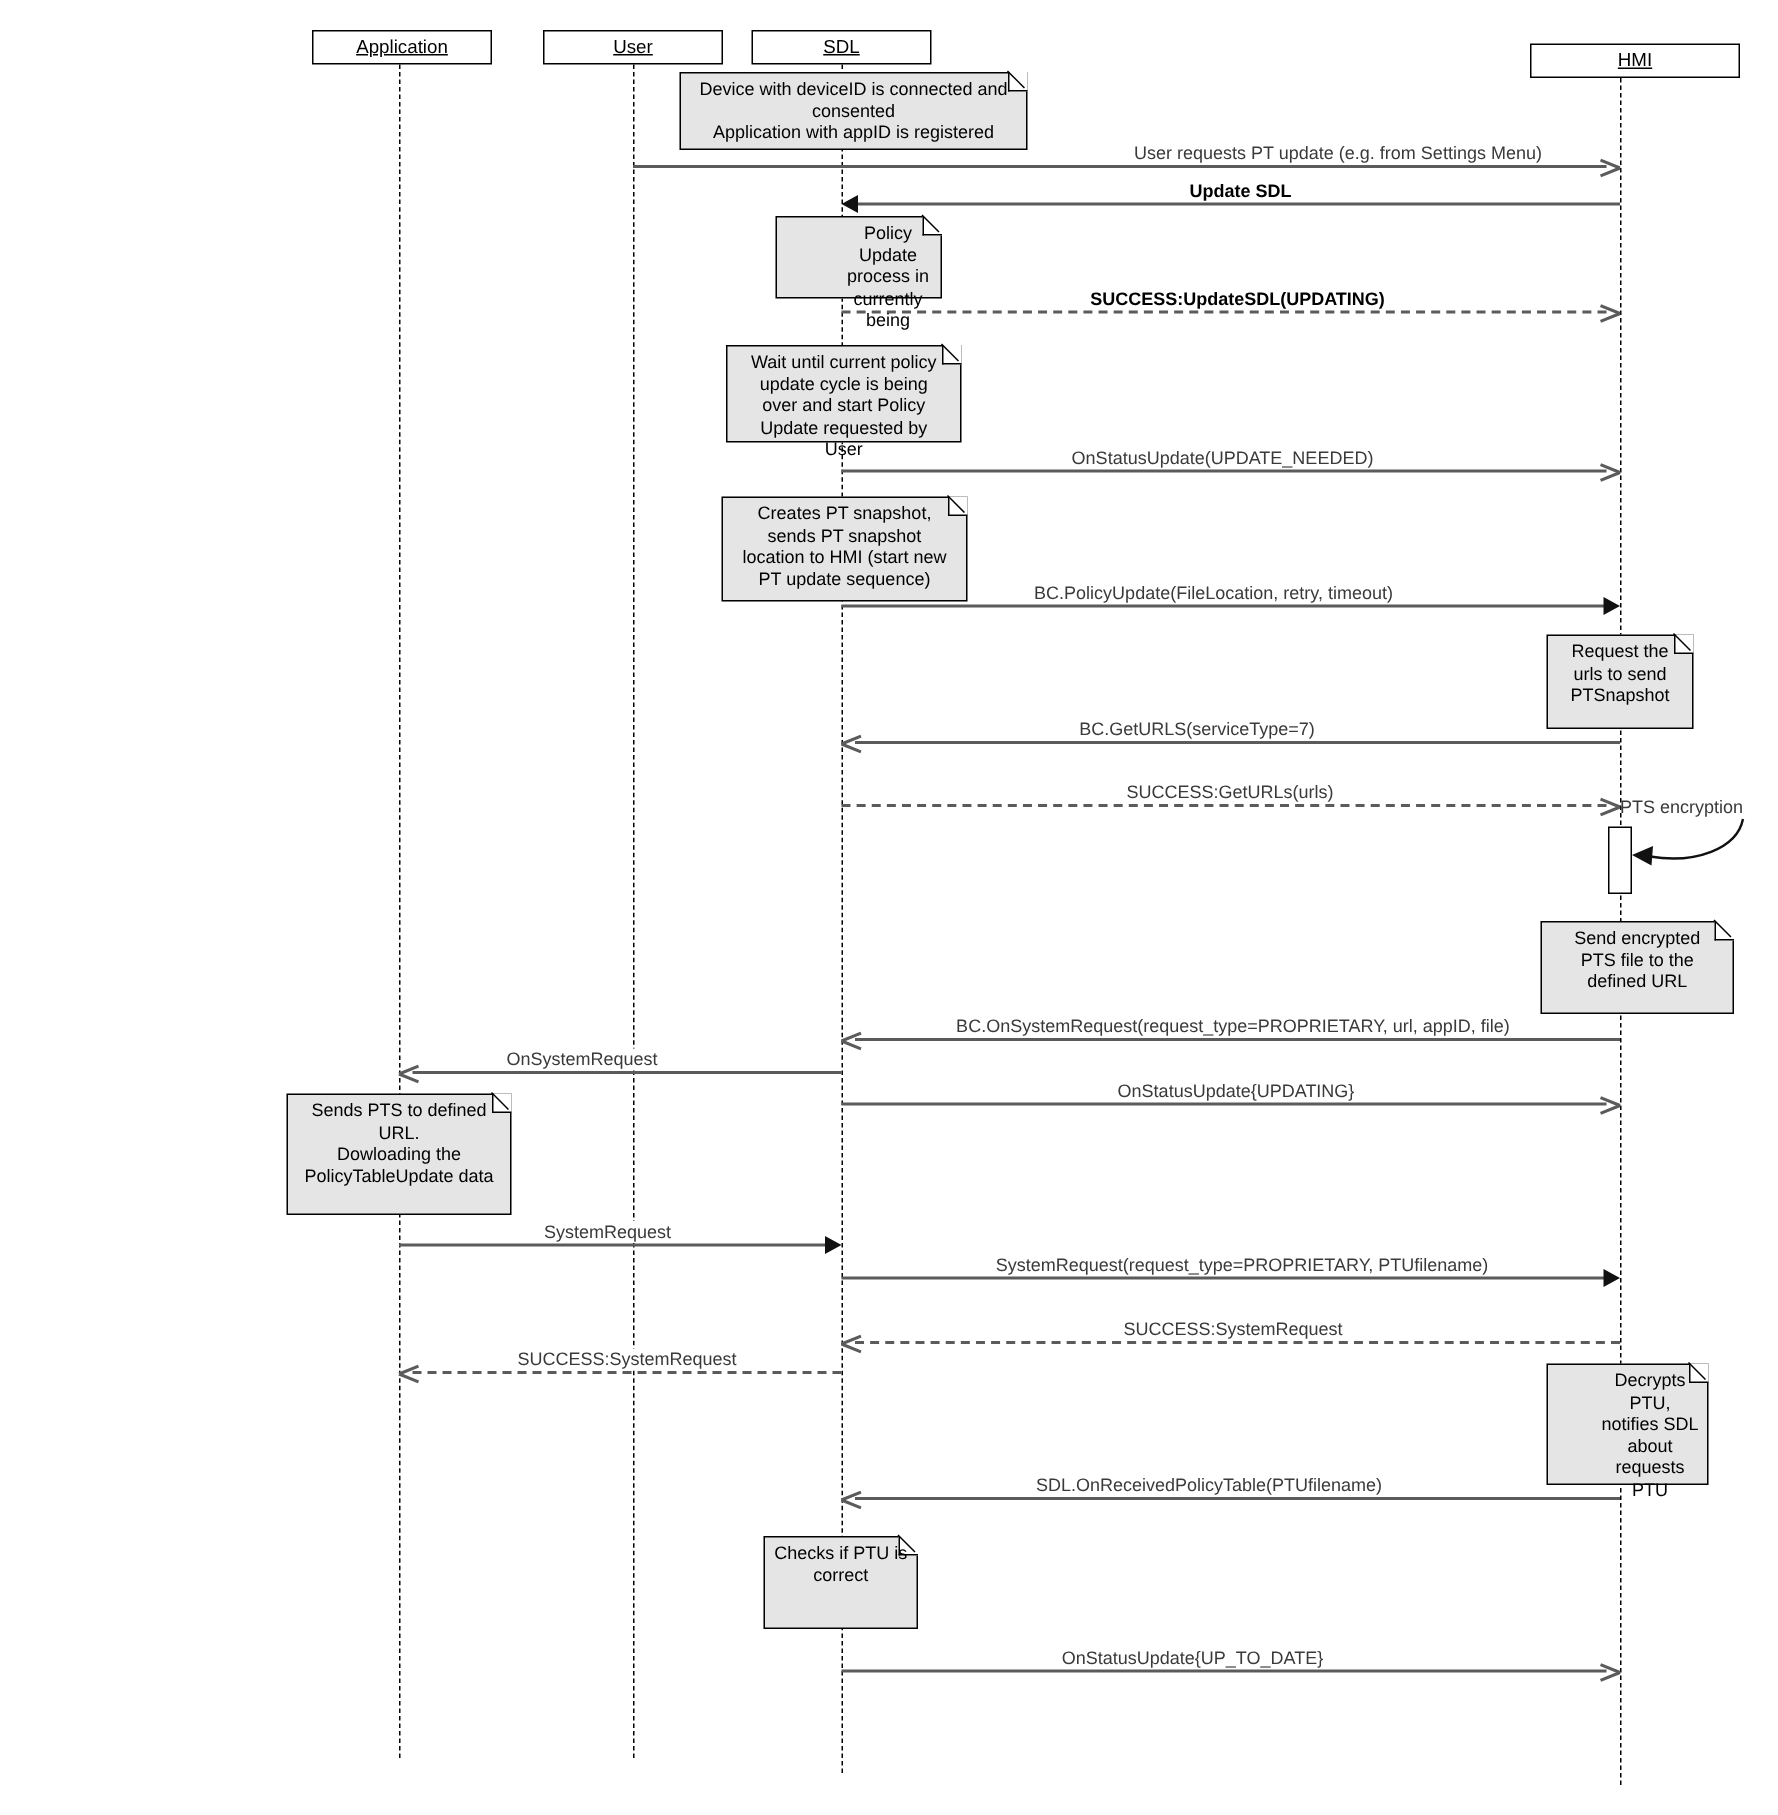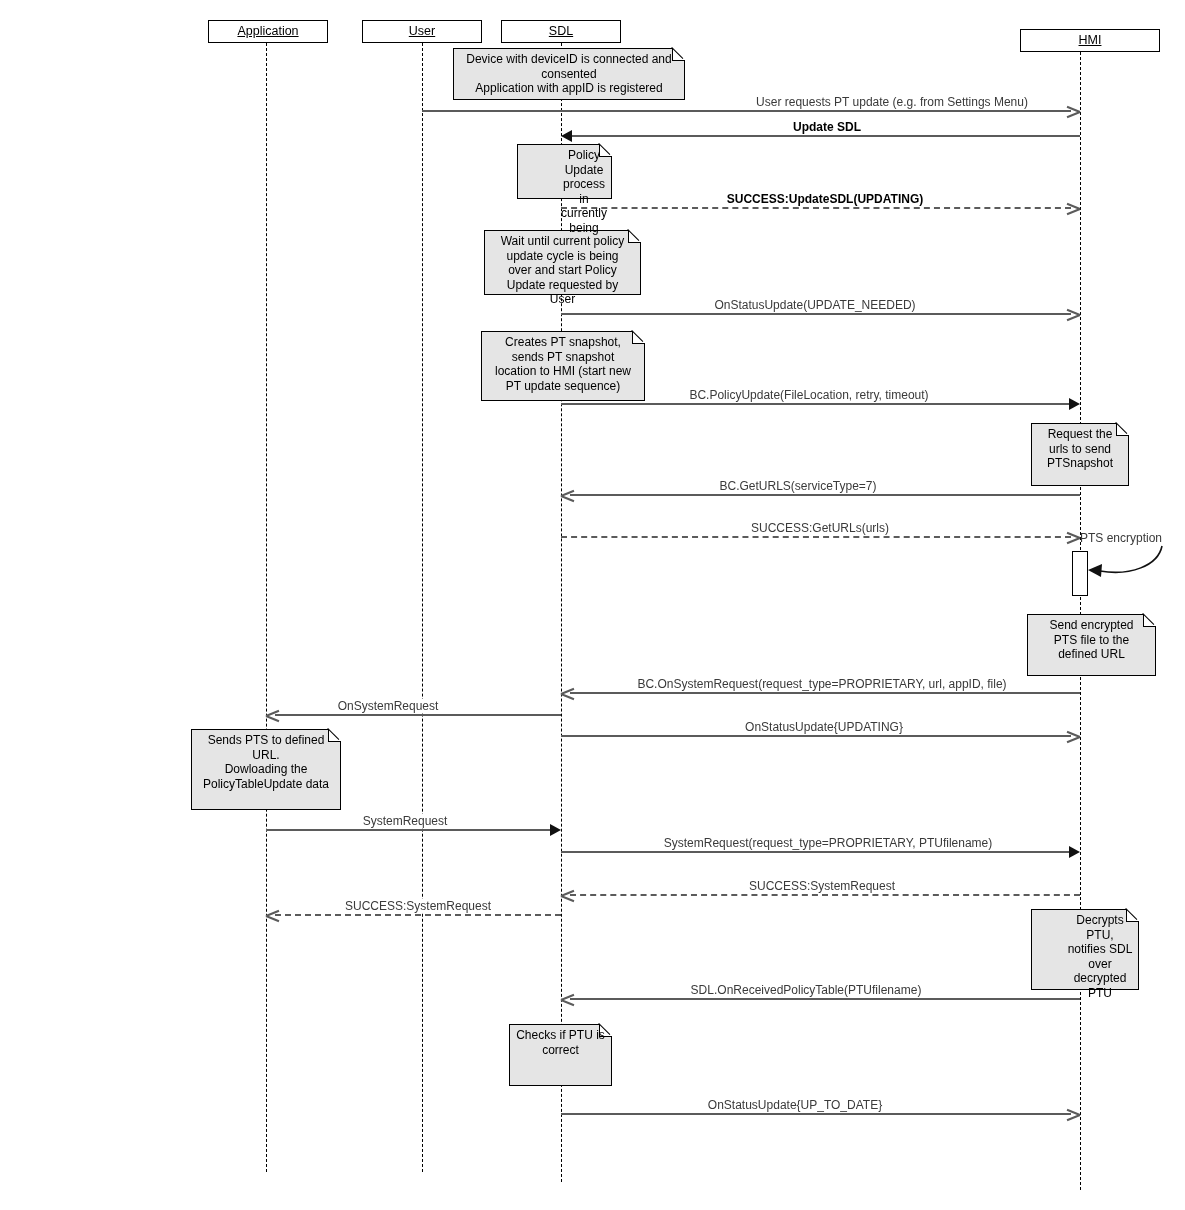--- a/index.html
+++ b/index.html
@@ -229,21 +229,21 @@
     </div>
     <div class="msg-label" style="left: 795px; top: 1112px;">OnStatusUpdate{UP_TO_DATE}</div>
     <div class="note" style="left: 453px; top: 48px; width: 232px; height: 52px;">
       <div class="fold"></div>
       <div class="note-text">
         <div>Device with deviceID  is connected and</div>
         <div>consented</div>
         <div>Application with appID is registered</div>
       </div>
     </div>
-    <div class="note" style="left: 517px; top: 144px; width: 95px; height: 55px; padding-left: 43px;">
+    <div class="note" style="left: 517px; top: 144px; width: 111px; height: 55px; padding-left: 43px;">
       <div class="fold"></div>
       <div class="note-text">
         <div>Policy Update</div>
         <div>process in</div>
         <div>currently being</div>
       </div>
     </div>
     <div class="note" style="left: 484px; top: 230px; width: 157px; height: 65px;">
       <div class="fold"></div>
       <div class="note-text">
@@ -286,21 +286,21 @@
         <div>URL.</div>
         <div>Dowloading the</div>
         <div>PolicyTableUpdate data</div>
       </div>
     </div>
     <div class="note" style="left: 1031px; top: 909px; width: 108px; height: 81px; padding-left: 34px;">
       <div class="fold"></div>
       <div class="note-text">
         <div>Decrypts PTU,</div>
         <div>notifies SDL</div>
-        <div>over decrypted</div>
+        <div>about requests</div>
         <div>PTU</div>
       </div>
     </div>
     <div class="note" style="left: 509px; top: 1024px; width: 103px; height: 62px;">
       <div class="fold"></div>
       <div class="note-text">
         <div>Checks if PTU is</div>
         <div>correct</div>
       </div>
     </div>

